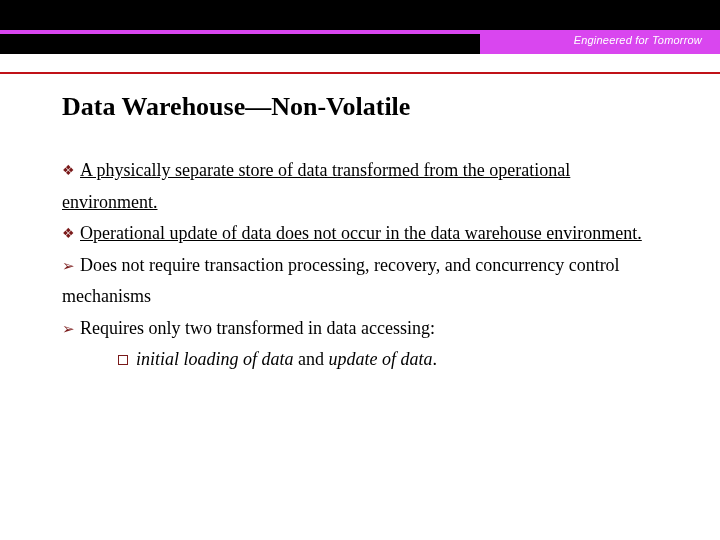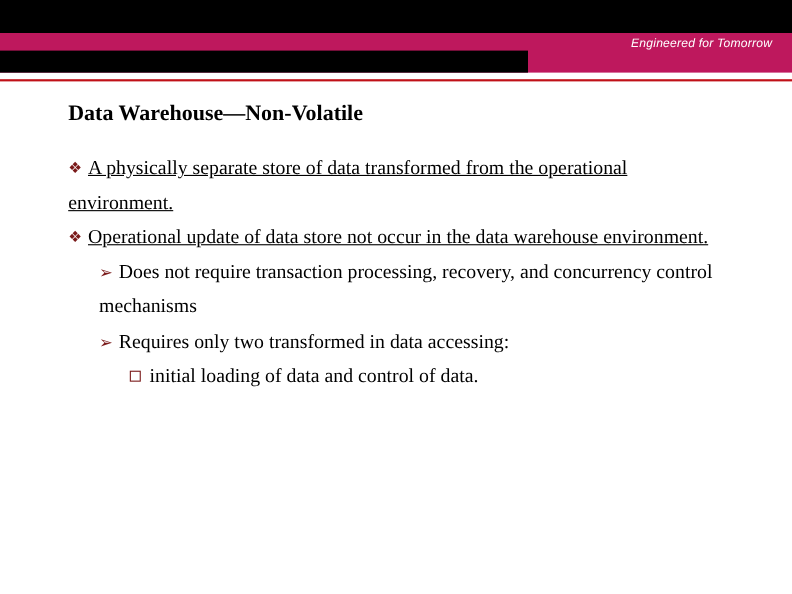--- a/index.html
+++ b/index.html
@@ -16,22 +16,22 @@
     height: 62px;
     position: relative;
   }
   .header-top {
     width: 100%;
     height: 30px;
     background: #000000;
   }
   .header-red {
     width: 100%;
-    height: 36px;
-    background: #be185d;
+    height: 24px;
+    background: #d946ef;
     position: relative;
   }
   .tagline {
     position: absolute;
     top: 4px;
     right: 18px;
     color: #ffffff;
     font-family: Arial, Helvetica, sans-serif;
     font-size: 11px;
     font-style: italic;
@@ -49,31 +49,31 @@
     width: 100%;
     height: 2px;
     background: #c01118;
     margin-top: 10px;
   }
   .content {
     padding: 18px 50px 0 62px;
     color: #000000;
   }
   .title {
-    font-size: 20px;
+    font-size: 26px;
     font-weight: bold;
-    margin-bottom: 22px;
+    margin-bottom: 33px;
     font-family: "Times New Roman", Times, serif;
   }
   .body-text {
     font-size: 18px;
     line-height: 1.75;
   }
   .lvl1 { margin-left: 0; text-decoration: underline; }
-  .lvl2 { margin-left: 28px; }
+  .lvl2 { }
   .lvl3 { margin-left: 56px; }
   .bullet {
     display: inline-block;
     width: 18px;
     vertical-align: baseline;
   }
   .diamond-icon {
     color: #7a1a1a;
     font-size: 14px;
     position: relative;
@@ -87,21 +87,21 @@
   }
   .square-icon {
     display: inline-block;
     width: 10px;
     height: 10px;
     border: 1.5px solid #7a1a1a;
     position: relative;
     top: 0px;
     margin-right: 4px;
   }
-  .italic { }
+  .italic { font-style: italic; }
 </style>
 </head>
 <body>
 
 <div class="header-band">
   <div class="header-top"></div>
   <div class="header-red">
     <span class="tagline">Engineered for Tomorrow</span>
     <div class="header-black-inset"></div>
   </div>
@@ -111,29 +111,29 @@
 <div class="content">
   <div class="title">Data Warehouse—Non-Volatile</div>
 
   <div class="body-text">
 
     <div class="lvl1">
       <span class="bullet"><span class="diamond-icon">❖</span></span><span>A physically separate store of data transformed from the operational environment.</span>
     </div>
 
     <div class="lvl1">
-      <span class="bullet"><span class="diamond-icon">❖</span></span><span>Operational update of data store not occur in the data warehouse environment.</span>
+      <span class="bullet"><span class="diamond-icon">❖</span></span><span>Operational update of data does not occur in the data warehouse environment.</span>
     </div>
 
     <div class="lvl2">
       <span class="bullet"><span class="arrow-icon">➢</span></span><span>Does not require transaction processing, recovery, and concurrency control mechanisms</span>
     </div>
 
     <div class="lvl2">
       <span class="bullet"><span class="arrow-icon">➢</span></span><span>Requires only two transformed in data accessing:</span>
     </div>
 
     <div class="lvl3">
-      <span class="bullet"><span class="square-icon"></span></span><span class="italic">initial loading of data</span><span> and </span><span class="italic">control of data</span><span>.</span>
+      <span class="bullet"><span class="square-icon"></span></span><span class="italic">initial loading of data</span><span> and </span><span class="italic">update of data</span><span>.</span>
     </div>
 
   </div>
 </div>
 
 </body></html>

